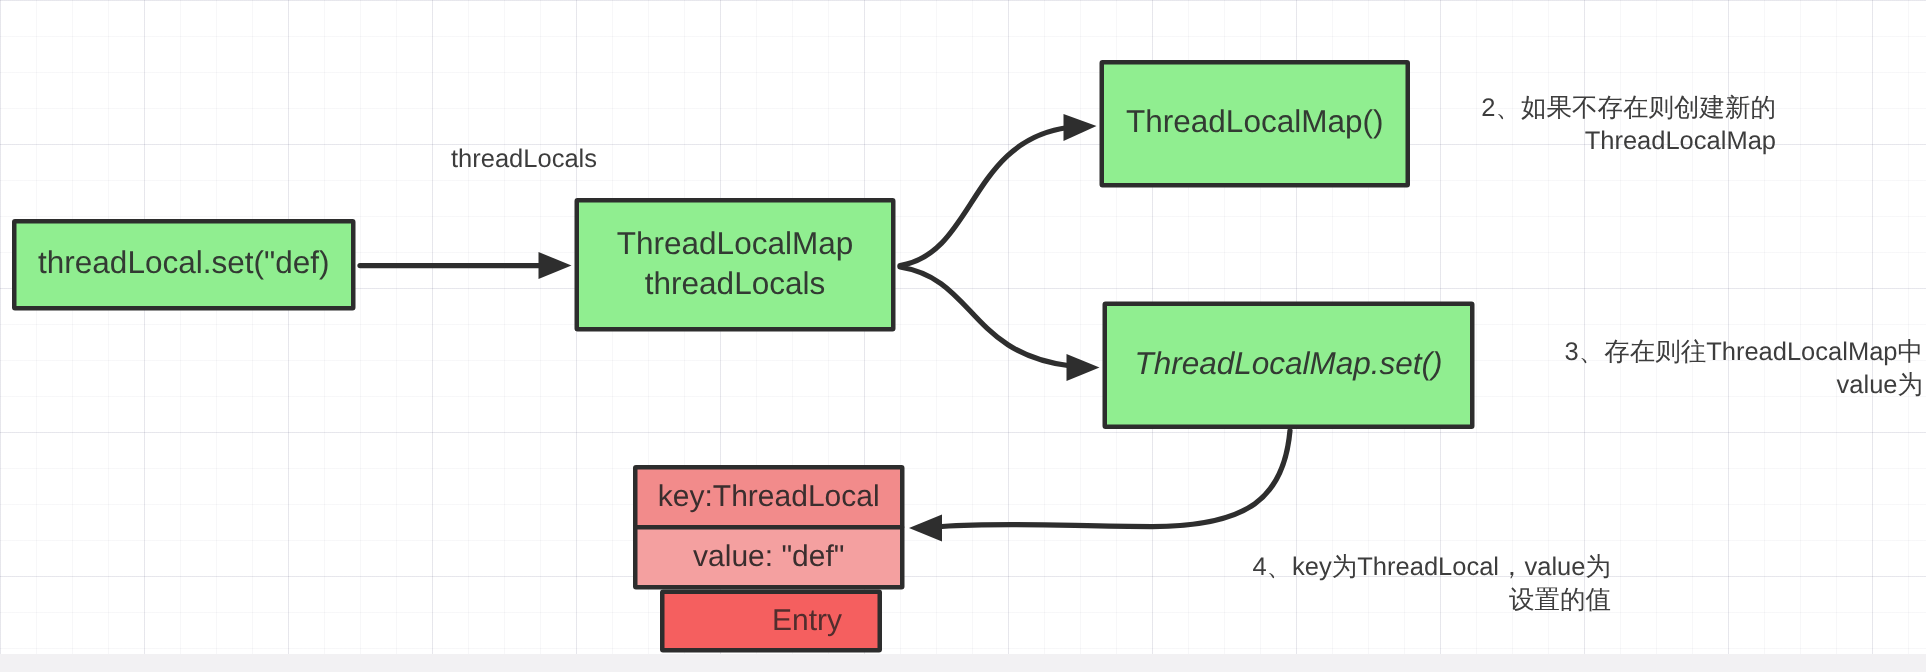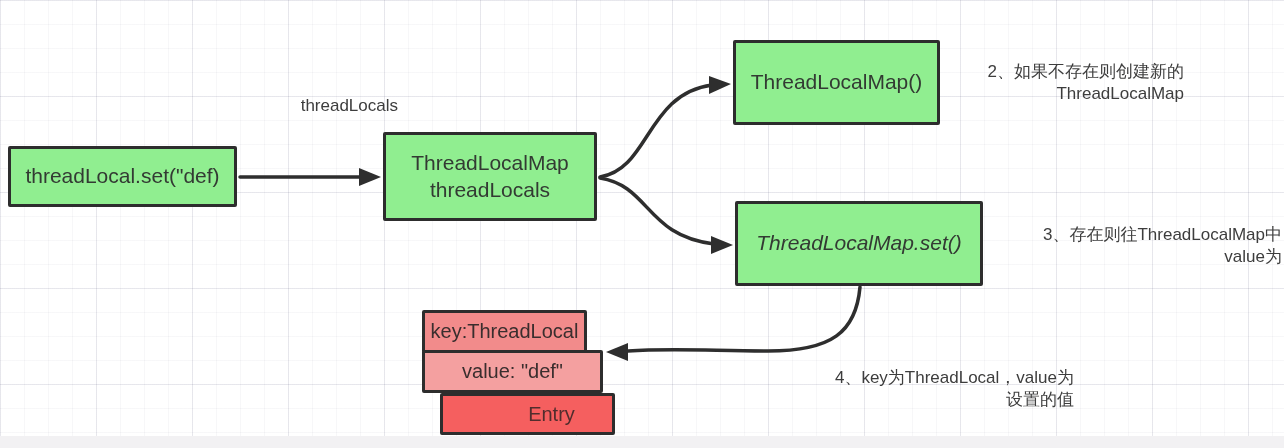--- a/index.html
+++ b/index.html
@@ -45,23 +45,23 @@
   .entry-cell{
     position:absolute;
     box-sizing:border-box;
     border:3px solid #2d2d2d;
     border-radius:2px;
     display:flex;align-items:center;justify-content:center;
     font-size:20px;
     color:#3a2e2e;
     white-space:nowrap;
   }
-  .entry-key{left:422px;top:310px;width:165px;height:43px;background:#f28b8b;}
+  .entry-key{left:422px;top:310px;width:181px;height:43px;background:#f28b8b;}
   .entry-value{left:422px;top:350px;width:181px;height:43px;background:#f4a0a0;}
-  .entry-label{left:440px;top:393px;width:175px;height:42px;background:#f55f5f;color:#512d2d;padding-left:48px;}
+  .entry-label{left:440px;top:393px;width:148px;height:42px;background:#f55f5f;color:#512d2d;padding-left:48px;}
   svg.arrows{position:absolute;left:0;top:0;pointer-events:none;}
   .arrow-path{fill:none;stroke:#2e2e2e;stroke-width:3.5;stroke-linecap:round;}
   .arrow-head{fill:#2e2e2e;stroke:none;}
 </style>
 </head>
 <body>
 
 <div id="canvas">
 
   <svg class="arrows" width="1284" height="448" viewBox="0 0 1284 448">

